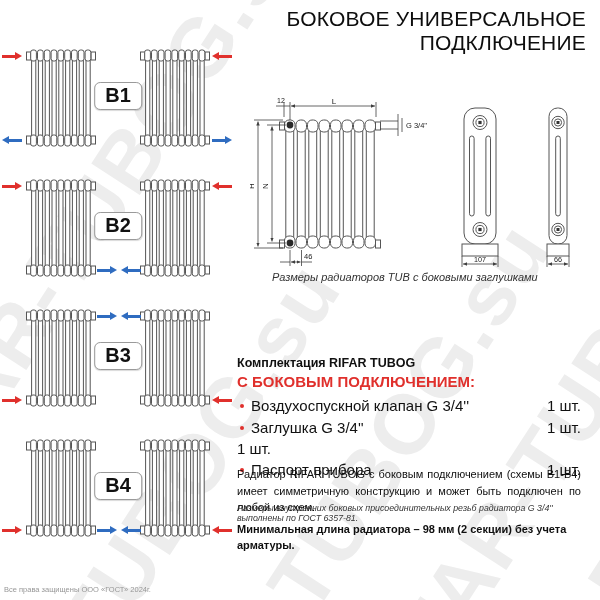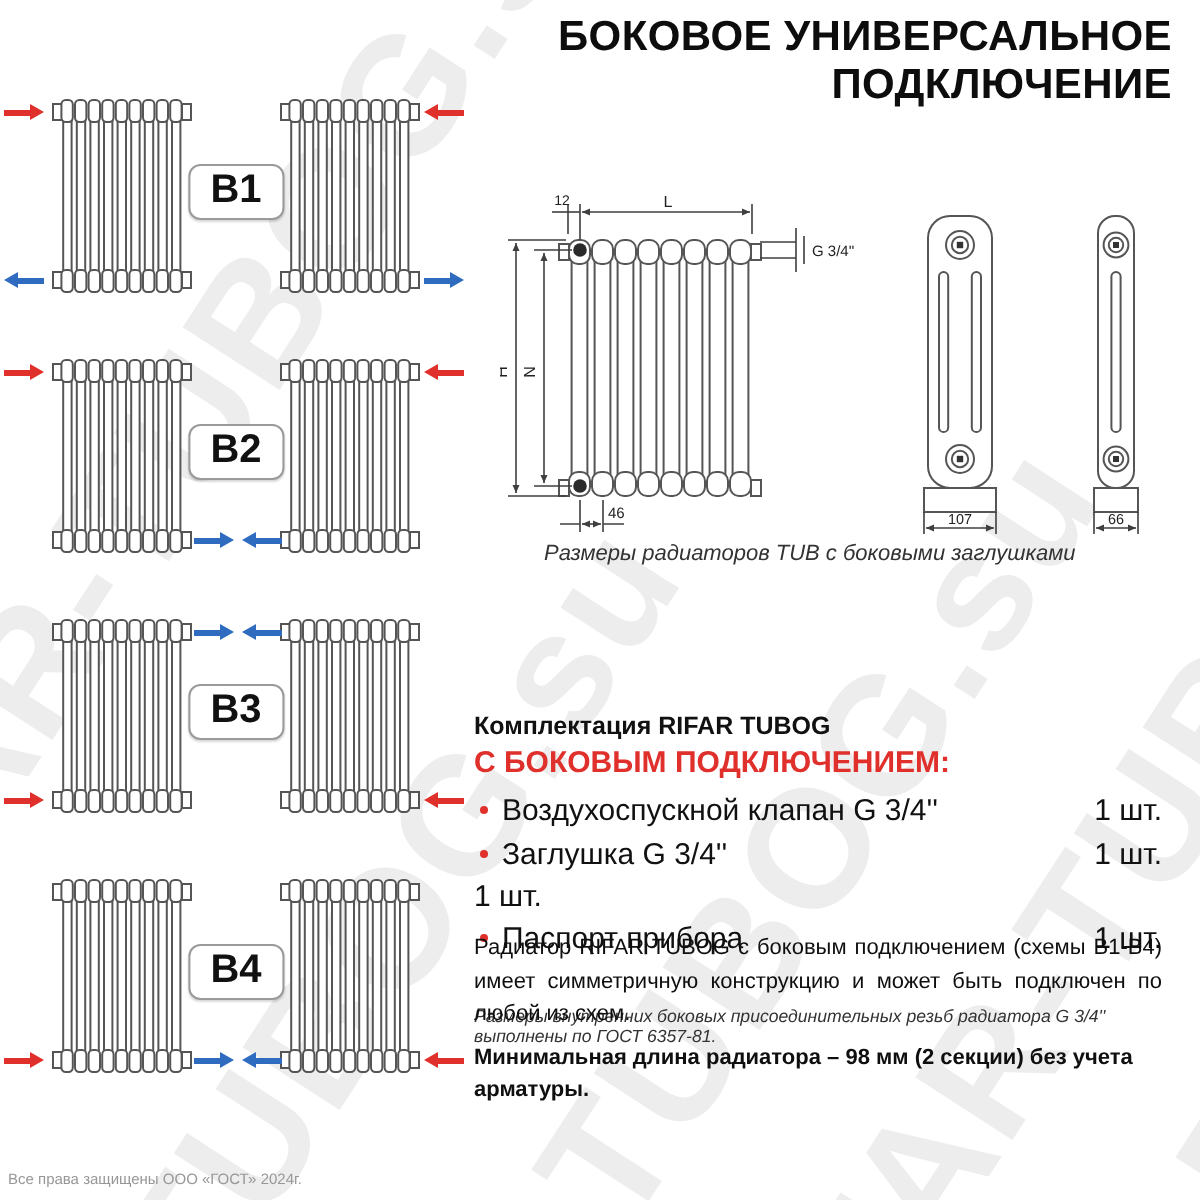--- a/index.html
+++ b/index.html
@@ -18,21 +18,21 @@
   }
   .wm1{left:-150px;top:500px}
   .wm2{left:90px;top:820px}
   .wm3{left:330px;top:700px}
   .wm4{left:460px;top:740px}
   .wm5{left:-120px;top:860px}
   .layer{position:absolute;inset:0;z-index:1}
   
   .title{
     position:absolute;top:7px;right:14px;text-align:right;
-    font-size:21px;font-weight:bold;line-height:1.12;color:#0d0d0d;
+    font-size:21px;font-weight:normal;line-height:1.12;color:#0d0d0d;
     letter-spacing:0.2px;
   }
   
   #schemes{position:absolute;left:0;top:40px;width:236px}
   .scheme-row{position:relative;height:130px}
   .rad-wrap{position:absolute;top:8px;width:70px;height:100px}
   .rad-wrap.left{left:26px}
   .rad-wrap.right{left:140px}
   .scheme-label{
     position:absolute;left:118px;top:42px;transform:translateX(-50%);

